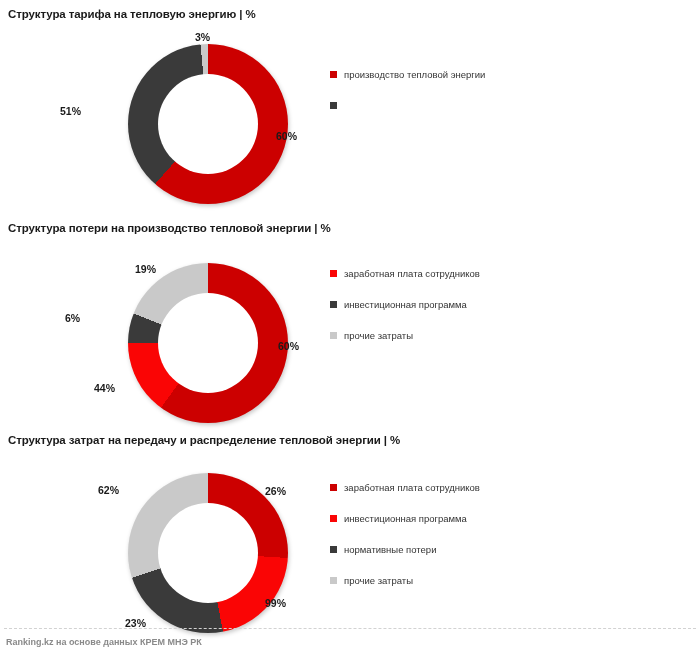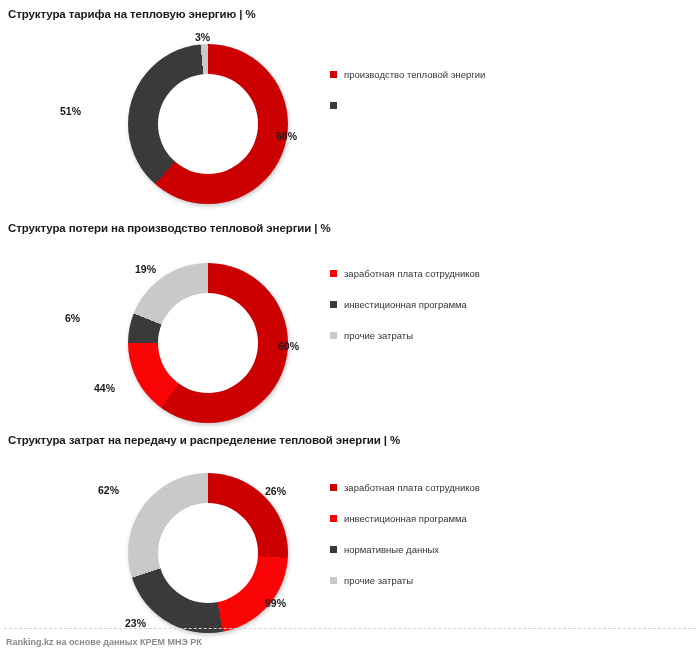--- a/index.html
+++ b/index.html
@@ -185,21 +185,21 @@
       <div class="legend-item">
         <span class="legend-swatch" style="background:#CC0000;"></span>
         <span class="legend-label">заработная плата сотрудников</span>
       </div>
       <div class="legend-item">
         <span class="legend-swatch" style="background:#FA0505;"></span>
         <span class="legend-label">инвестиционная программа</span>
       </div>
       <div class="legend-item">
         <span class="legend-swatch" style="background:#3A3A3A;"></span>
-        <span class="legend-label">нормативные данных</span>
+        <span class="legend-label">нормативные потери</span>
       </div>
       <div class="legend-item">
         <span class="legend-swatch" style="background:#C9C9C9;"></span>
         <span class="legend-label">прочие затраты</span>
       </div>
     </div>
   </div>
 
   <div class="footer">
     <div class="footer-rule"></div>

